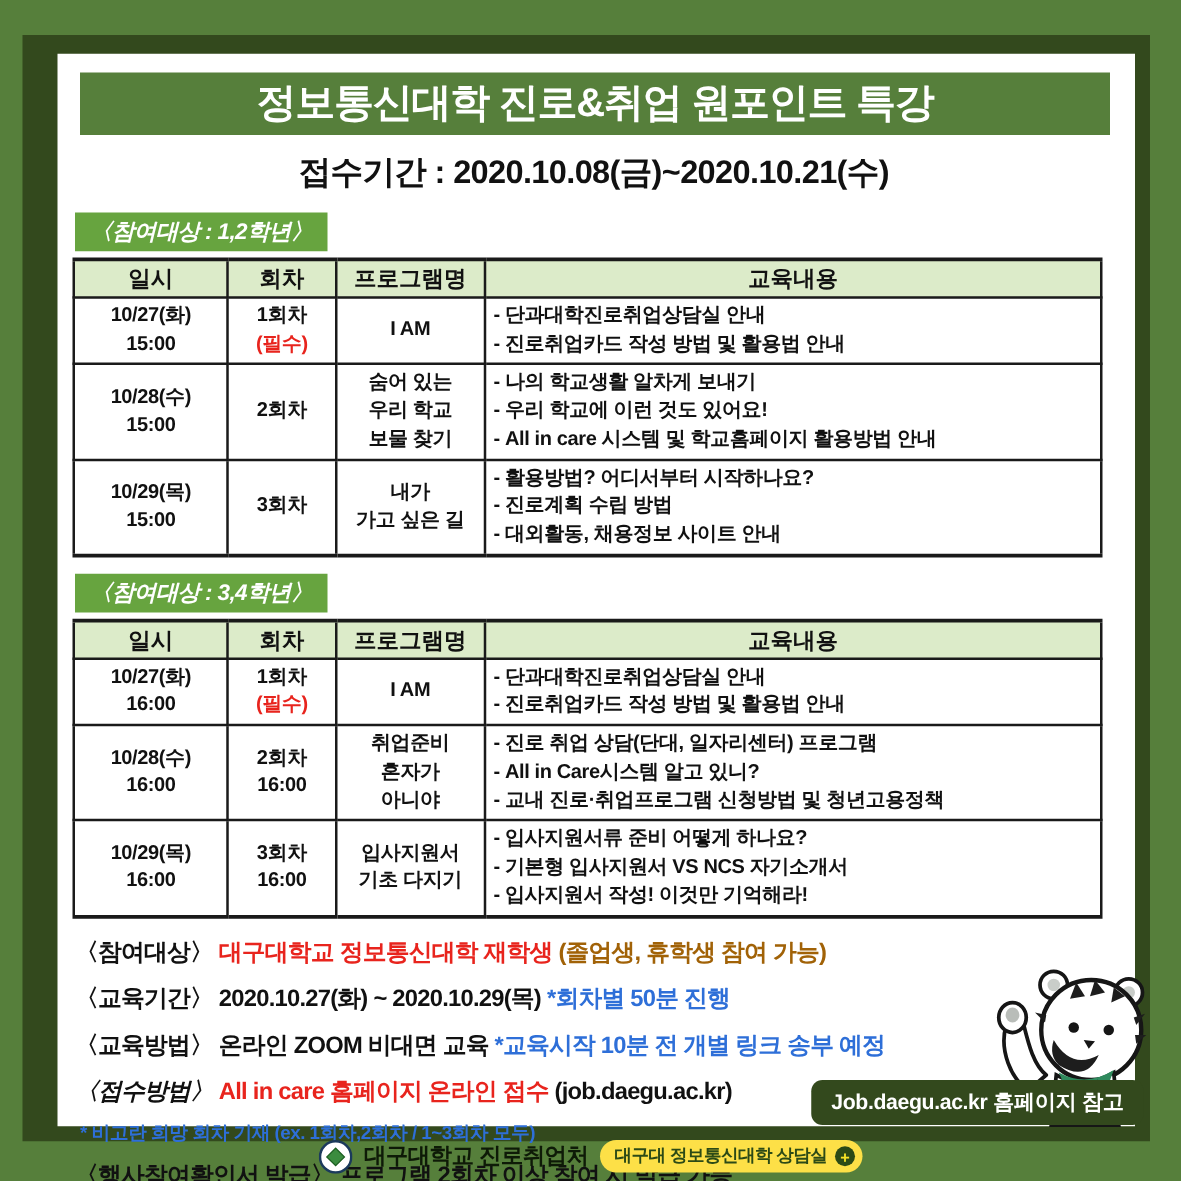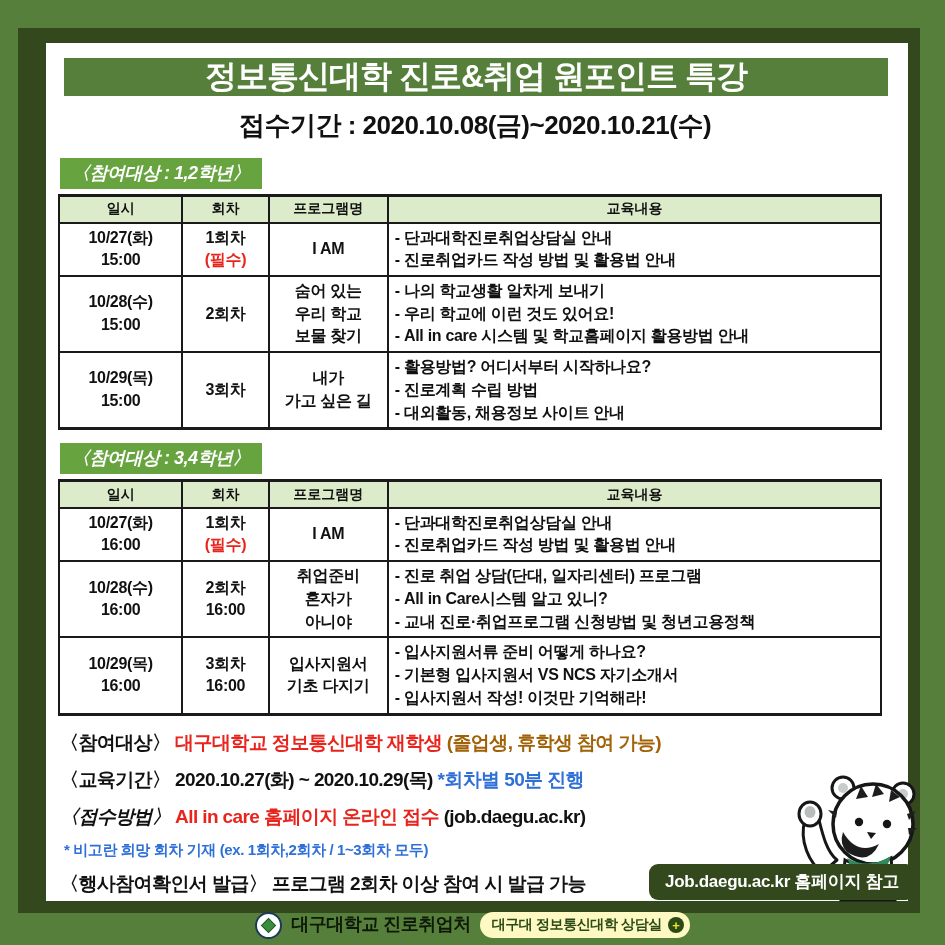--- a/index.html
+++ b/index.html
@@ -4,55 +4,55 @@
 <style>
   * { margin:0; padding:0; box-sizing:border-box; }
   html,body { width:945px; height:945px; }
   body { font-family:"Liberation Sans","DejaVu Sans",sans-serif; }
 
   .canvas { position:relative; width:945px; height:945px; background:#567f3b; overflow:hidden; }
 
   .frame { position:absolute; left:18px; top:28px; width:902px; height:885px; background:#33491d; }
   .card  { position:absolute; left:28px; top:15px; width:862px; height:858px; background:#ffffff; padding:0 14px 0 10px; }
 
-  .banner { margin:15px 6px 0 8px; height:38px; background:#567f3b;
+  .banner { margin:15px 6px 0 8px; height:50px; background:#567f3b;
             display:flex; align-items:center; justify-content:center;
             color:#ffffff; font-weight:bold; font-size:32px; letter-spacing:-1px; }
   .subtitle { text-align:center; font-weight:bold; font-size:26px; color:#111111;
               margin-top:12px; letter-spacing:-0.5px; }
 
   .section-label { display:inline-block; background:#67a43f; color:#ffffff;
                    font-size:18px; font-weight:bold; padding:3px 12px 4px 12px;
                    margin:15px 0 5px 4px; letter-spacing:-0.5px;font-style:italic; }
   .section-label.second { margin-top:13px; }
 
   table.data-table { width:824px; margin-left:2px; border-collapse:collapse; table-layout:fixed; }
   table.data-table th { background:#dcebc9; border:2px solid #1a1a1a; border-top-width:3px;
-                        font-size:14px; font-weight:bold; color:#111; padding:2px; height:27px; }
+                        font-size:18px; font-weight:bold; color:#111; padding:2px; height:27px; }
   table.data-table td { border:2px solid #1a1a1a; font-size:16px; color:#111;
                         padding:3px 6px; line-height:1.42; white-space:pre-line;
                         font-weight:bold; letter-spacing:-0.3px; }
   td.c-center { text-align:center; }
   td.c-left   { text-align:left; padding-left:9px; }
   tr.last td  { border-bottom-width:3px; }
 
   .info-section { margin-top:14px; padding-left:4px; }
   .info-line { font-size:19px; font-weight:bold; margin:11px 0; letter-spacing:-0.6px; color:#111; }
   .info-line.small { font-size:15px; margin:2px 0 11px 4px; letter-spacing:-0.4px; }
 
   .badge { position:absolute; top:864px; right:30px; z-index:6;
            background:#33491d; color:#ffffff; font-weight:bold; font-size:17px;
            padding:6px 16px 7px 16px; border-radius:9px; letter-spacing:-0.3px; }
 
   .tiger { position:absolute; top:770px; right:26px; z-index:3; width:140px; height:132px; }
 
   .footer { position:absolute; left:0; bottom:0; width:945px; height:33px;
             display:flex; align-items:flex-start; justify-content:center; gap:9px; }
   .footer-org { font-size:18px; font-weight:bold; color:#0e1a07; letter-spacing:-0.5px; }
-  .pill { display:flex; align-items:center; gap:6px; background:#fef9c3; color:#2c4a16;
+  .pill { display:flex; align-items:center; gap:6px; background:#fde047; color:#2c4a16;
           border:none; font-family:inherit; font-weight:bold; font-size:14px;
           padding:4px 6px 4px 12px; border-radius:15px; letter-spacing:-0.4px; cursor:pointer; }
   .plus-circle { width:16px; height:16px; border-radius:50%; background:#2c4a16; color:#f7e425;
                  display:flex; align-items:center; justify-content:center;
                  font-size:13px; font-weight:bold; line-height:1; }
 </style>
 </head>
 <body>
 
 <div class="canvas">
@@ -163,20 +163,21 @@
               <td class="c-left">- 입사지원서류 준비 어떻게 하나요?
 - 기본형 입사지원서 VS NCS 자기소개서
 - 입사지원서 작성! 이것만 기억해라!</td>
             </tr>
           </tbody>
       </table>
 
       <div class="info-section">
           <div class="info-line"><span style="color: rgb(17, 17, 17);">〈참여대상〉 </span><span style="color: rgb(232, 36, 29);">대구대학교 정보통신대학 재학생 </span><span style="color: #a16207;">(졸업생, 휴학생 참여 가능)</span></div>
           <div class="info-line"><span style="color: rgb(17, 17, 17); text-align: center;">〈교육기간〉 2020.10.27(화) ~ 2020.10.29(목) </span><span style="color: rgb(46, 111, 216);">*회차별 50분 진행</span></div>
+          <div class="info-line"><span style="color: rgb(17, 17, 17);">〈교육방법〉 온라인 ZOOM 비대면 교육 </span><span style="color: rgb(46, 111, 216);">*교육시작 10분 전 개별 링크 송부 예정</span></div>
           <div class="info-line"><span style="color: rgb(17, 17, 17); font-style: italic;">〈접수방법〉 </span><span style="color: rgb(232, 36, 29); text-align: right;">All in care 홈페이지 온라인 접수 </span><span style="color: rgb(17, 17, 17);">(job.daegu.ac.kr)</span></div>
           <div class="info-line small"><span style="color: rgb(46, 111, 216);">* 비고란 희망 회차 기재 (ex. 1회차,2회차 / 1~3회차 모두)</span></div>
           <div class="info-line"><span style="color: rgb(17, 17, 17);">〈행사참여확인서 발급〉 프로그램 2회차 이상 참여 시 발급 가능</span></div>
         </div>
 
     </div>
   </div>
 
   <svg class="tiger" viewBox="0 0 140 132">
     <g stroke="#161616" stroke-width="3" fill="#ffffff" stroke-linejoin="round">

